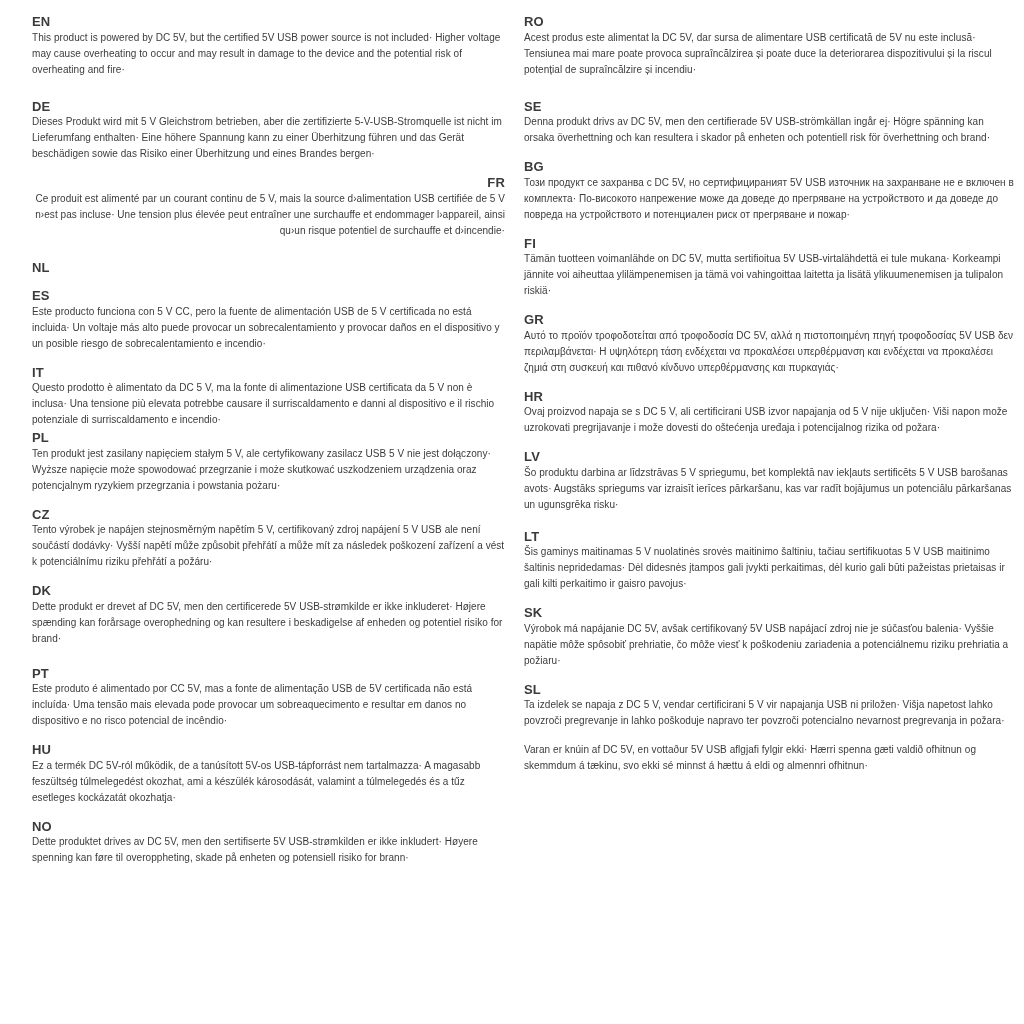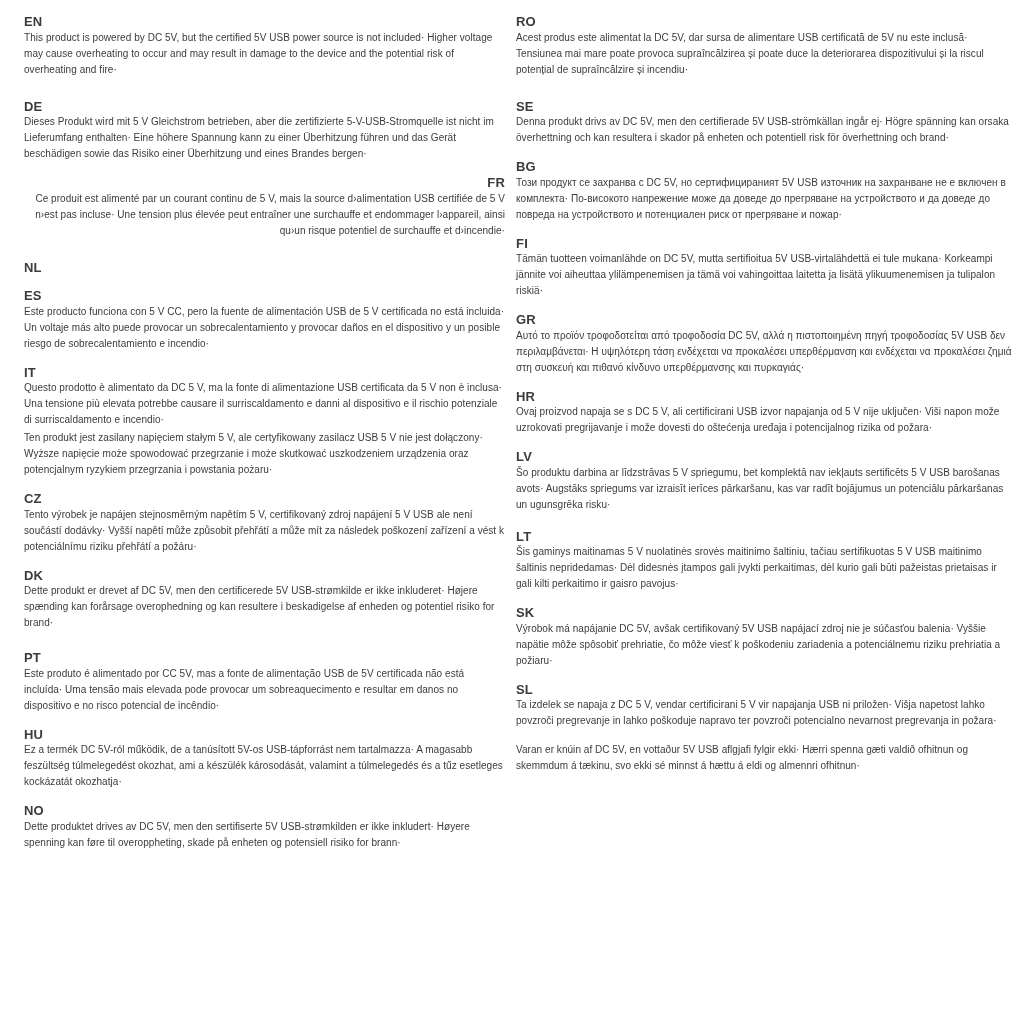--- a/index.html
+++ b/index.html
@@ -20,21 +20,21 @@
     width: 1024px;
     padding: 14px 10px 0 24px;
     gap: 11px;
   }
   .col {
     display: block;
   }
   .col[data-col="left"]  { width: 481px; }
   .col[data-col="right"] { width: 498px; }
   section.lang-section {
-    margin: 0 0 13px 0;
+    margin: 0 0 13px 8px;
   }
   .lang-code {
     font-weight: bold;
     font-size: 13px;
     line-height: 15.5px;
     letter-spacing: 0.2px;
   }
   .lang-text {
     margin: 0;
     font-size: 10px;
@@ -71,20 +71,21 @@
       </section>
       <section class="lang-section">
         <div class="lang-code">ES</div>
         <p class="lang-text">Este producto funciona con 5 V CC, pero la fuente de alimentación USB de 5 V certificada no está incluida· Un voltaje más alto puede provocar un sobrecalentamiento y provocar daños en el dispositivo y un posible riesgo de sobrecalentamiento e incendio·</p>
       </section>
       <section class="lang-section">
         <div class="lang-code">IT</div>
         <p class="lang-text">Questo prodotto è alimentato da DC 5 V, ma la fonte di alimentazione USB certificata da 5 V non è inclusa· Una tensione più elevata potrebbe causare il surriscaldamento e danni al dispositivo e il rischio potenziale di surriscaldamento e incendio·</p>
       </section>
       <section class="lang-section">
+        <div class="lang-code">PL</div>
         <p class="lang-text">Ten produkt jest zasilany napięciem stałym 5 V, ale certyfikowany zasilacz USB 5 V nie jest dołączony· Wyższe napięcie może spowodować przegrzanie i może skutkować uszkodzeniem urządzenia oraz potencjalnym ryzykiem przegrzania i powstania pożaru·</p>
       </section>
       <section class="lang-section">
         <div class="lang-code">CZ</div>
         <p class="lang-text">Tento výrobek je napájen stejnosměrným napětím 5 V, certifikovaný zdroj napájení 5 V USB ale není součástí dodávky· Vyšší napětí může způsobit přehřátí a může mít za následek poškození zařízení a vést k potenciálnímu riziku přehřátí a požáru·</p>
       </section>
       <section class="lang-section">
         <div class="lang-code">DK</div>
         <p class="lang-text">Dette produkt er drevet af DC 5V, men den certificerede 5V USB-strømkilde er ikke inkluderet· Højere spænding kan forårsage overophedning og kan resultere i beskadigelse af enheden og potentiel risiko for brand·</p>
       </section>

